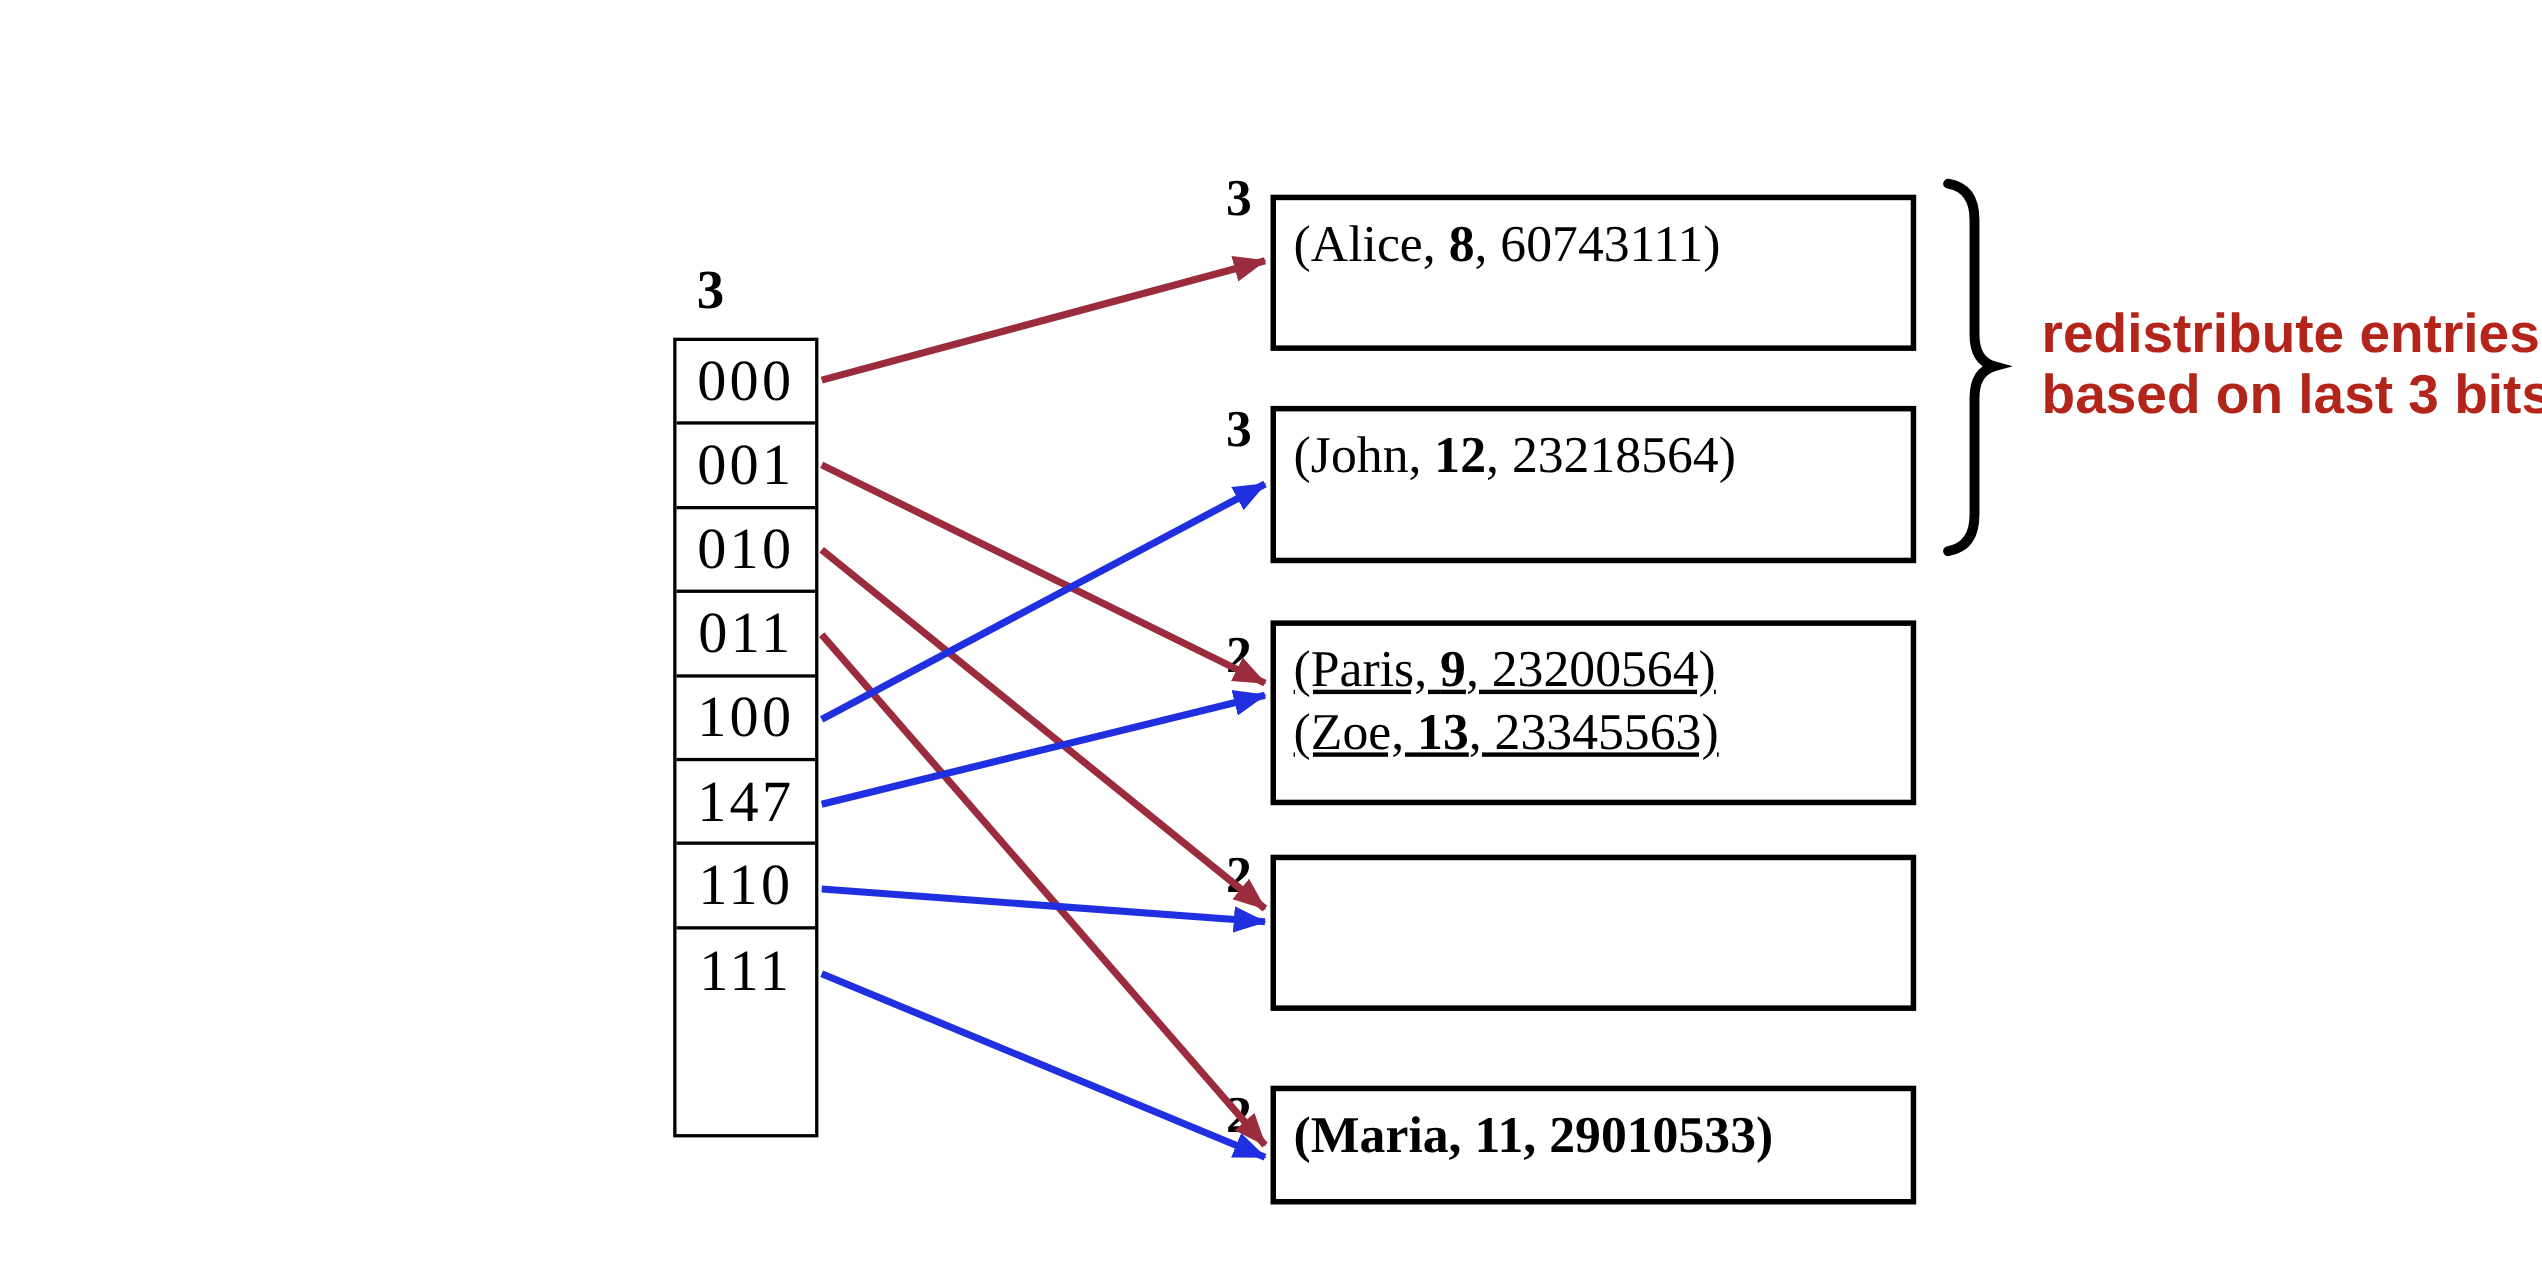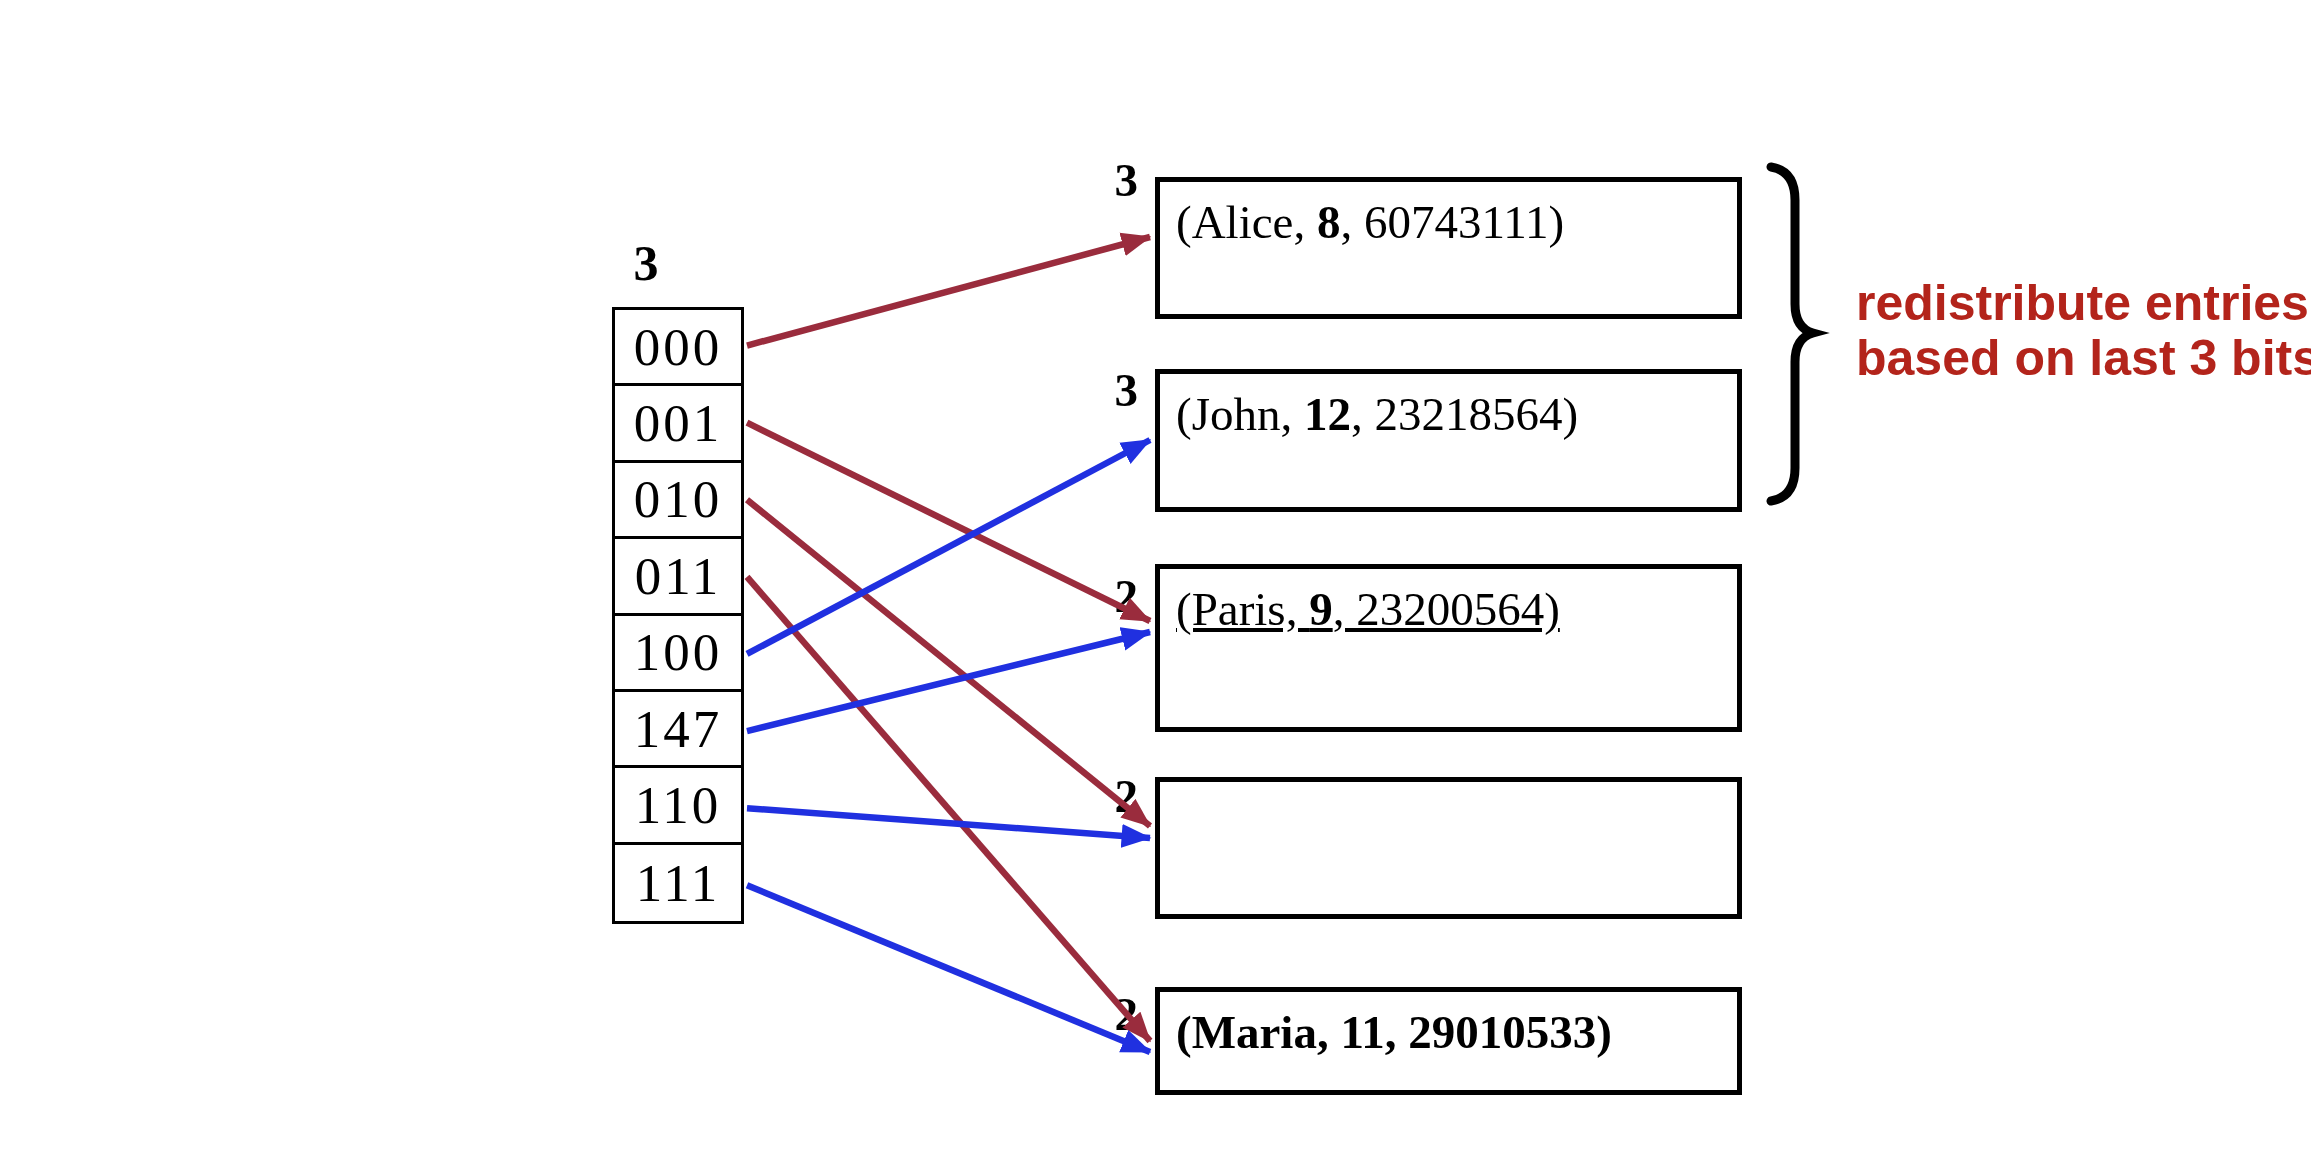--- a/index.html
+++ b/index.html
@@ -3,21 +3,21 @@
 <meta charset="utf-8">
 <style>
   html,body{margin:0;padding:0;background:#ffffff;}
   .canvas{position:relative;width:2311px;height:1170px;background:#ffffff;overflow:hidden;
           font-family:"Liberation Serif","DejaVu Serif",serif;color:#000;}
   .title{position:absolute;left:42px;top:28px;
          font-family:"Liberation Sans","DejaVu Sans",sans-serif;
          font-size:61px;font-weight:400;letter-spacing:-1px;color:#0d0d0d;white-space:nowrap;}
   .dir-depth{position:absolute;left:610px;top:234px;width:72px;text-align:center;
              font-size:50px;font-weight:bold;}
-  .dir-table{position:absolute;left:612px;top:307px;width:132px;height:617px;
+  .dir-table{position:absolute;left:612px;top:307px;width:132px;height:727px;
              border:3px solid #000;box-sizing:border-box;background:#fff;}
   .dir-cell{height:76.375px;box-sizing:border-box;border-bottom:3px solid #000;
             display:flex;align-items:center;justify-content:center;
             font-size:53px;letter-spacing:3px;}
   .dir-cell:last-child{border-bottom:none;}
   .bucket{position:absolute;left:1155px;width:587px;border:5px solid #000;
           box-sizing:border-box;background:#fff;margin-top:12px;}
   .bucket-lines{padding:12px 0 0 16px;font-size:47px;line-height:57px;white-space:nowrap;}
   .depth-label{position:absolute;left:1058px;width:80px;text-align:right;
                font-size:47px;font-weight:bold;}
@@ -55,20 +55,21 @@
       <div class="depth-label" style="top: 363px;">3</div>
       <div class="bucket" style="top: 357px; height: 143px;">
         <div class="bucket-lines">
           <div>(John, <b>12</b>, 23218564)</div>
         </div>
       </div>
       <div class="depth-label" style="top: 569px;">2</div>
       <div class="bucket" style="top: 552px; height: 168px; text-decoration: underline;">
         <div class="bucket-lines">
           <div>(Paris, <b>9</b>, 23200564)</div>
+          <div>(Zoe, <b>13</b>, 23345563)</div>
         </div>
       </div>
       <div class="depth-label" style="top: 769px;">2</div>
       <div class="bucket" style="top: 765px; height: 142px;">
         <div class="bucket-lines"></div>
       </div>
       <div class="depth-label" style="top: 987px;">2</div>
       <div class="bucket" style="top: 975px; height: 108px; font-weight: bold;">
         <div class="bucket-lines">
           <div>(Maria, <b>11</b>, 29010533)</div>

